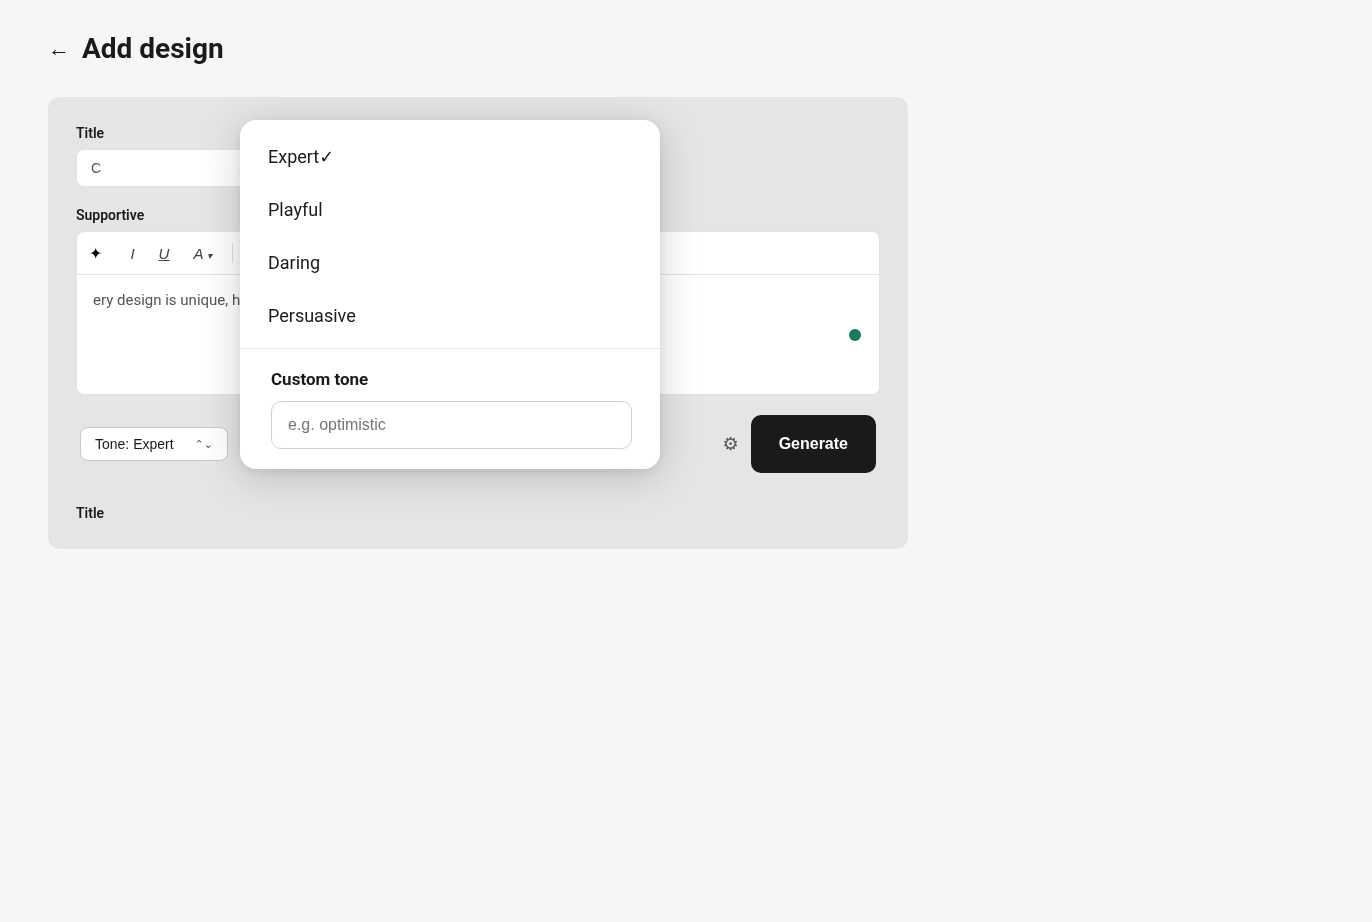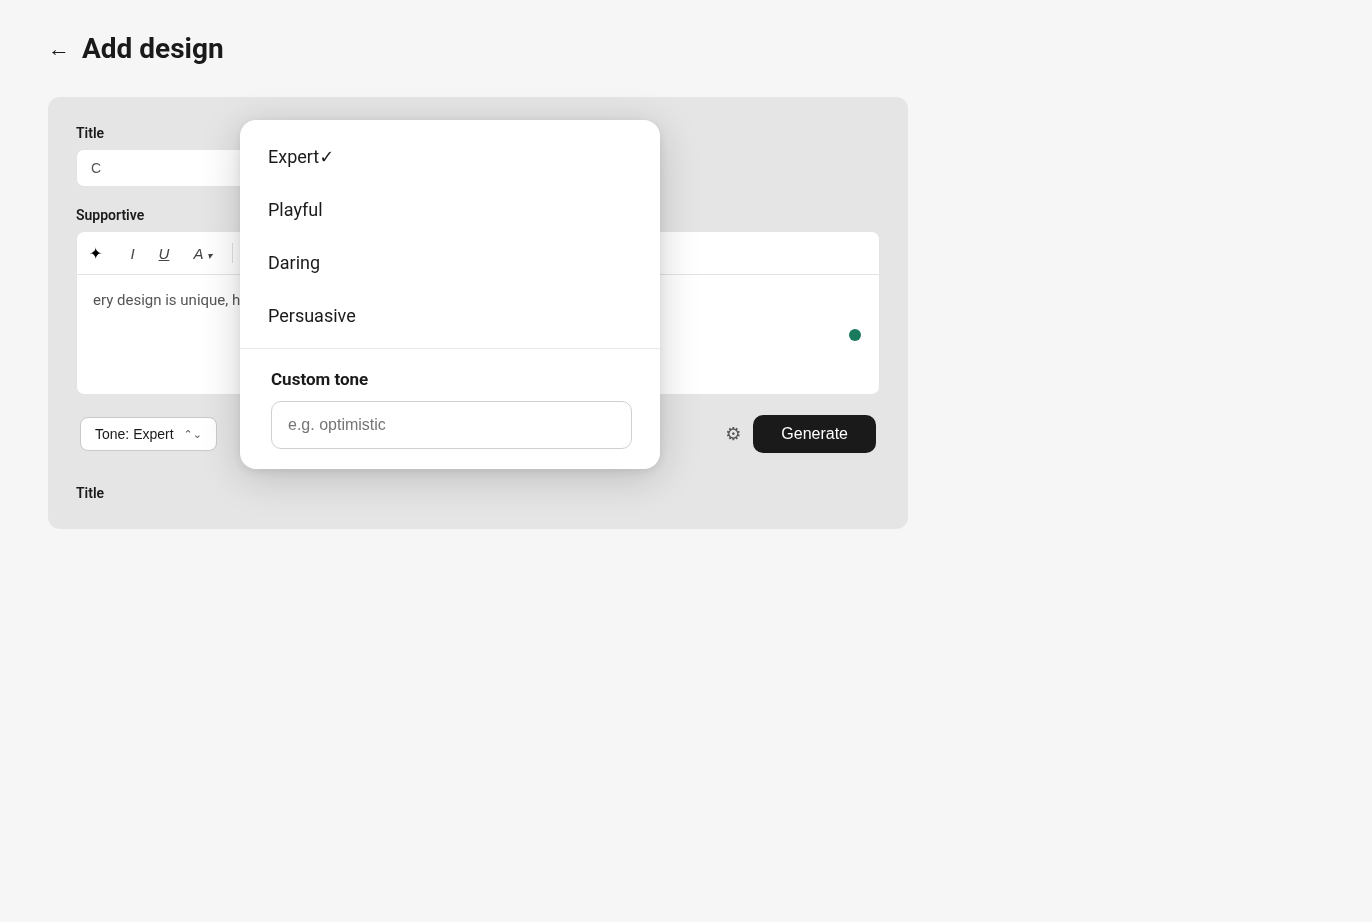--- a/index.html
+++ b/index.html
@@ -136,21 +136,21 @@
       border: 1.5px solid #c9c9c9;
       border-radius: 8px;
       background: #fff;
       padding: 8px 14px;
       font-size: 14px;
       font-weight: 500;
       color: #1a1a1a;
       cursor: pointer;
       display: flex;
       align-items: center;
-      gap: 10px;
+      gap: 21px;
     }
 
     .tone-button .updown {
       font-size: 11px;
       color: #555;
     }
 
     .right-actions {
       display: flex;
       align-items: center;
@@ -163,23 +163,23 @@
       cursor: pointer;
       font-size: 18px;
       color: #555;
     }
 
     .generate-btn {
       background: #1a1a1a;
       color: #fff;
       border: none;
       border-radius: 10px;
-      padding: 10px 28px;
+      padding: 20px 28px;
       font-size: 16px;
-      font-weight: 400;
+      font-weight: 700;
       cursor: pointer;
     }
 
     .media-label {
       font-size: 14px;
       font-weight: 600;
       color: #1a1a1a;
       margin-top: 20px;
     }
 

